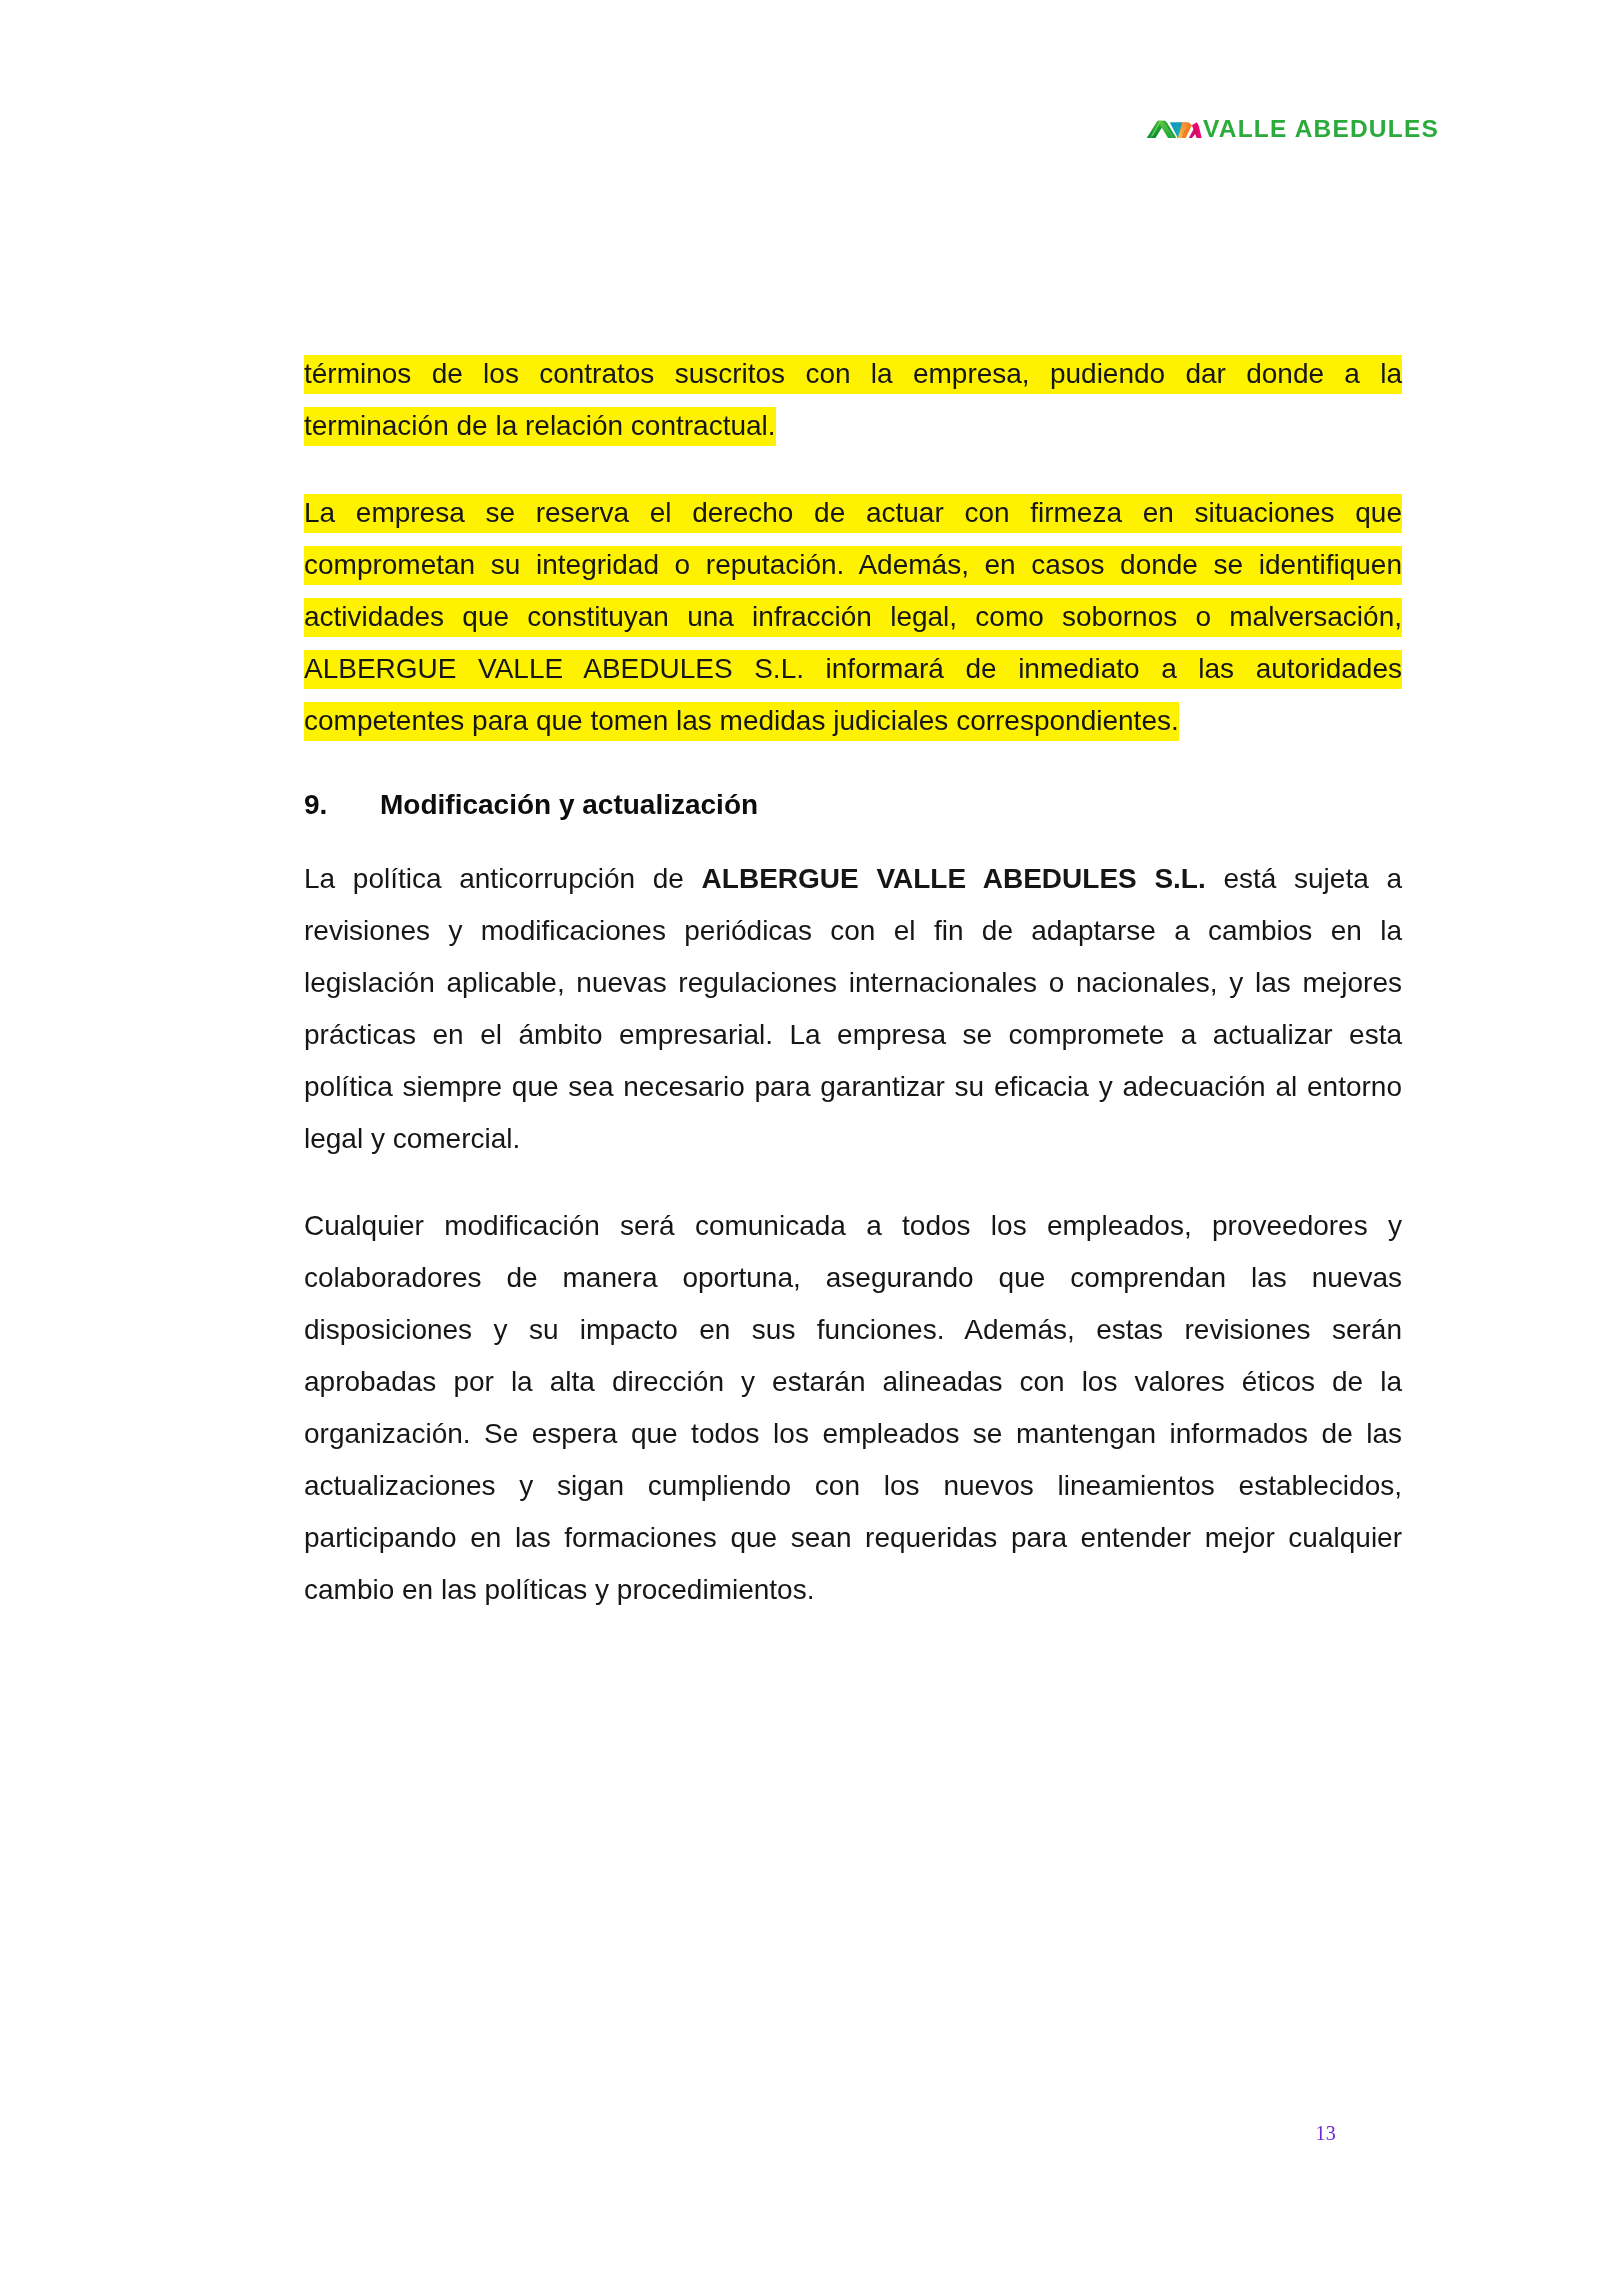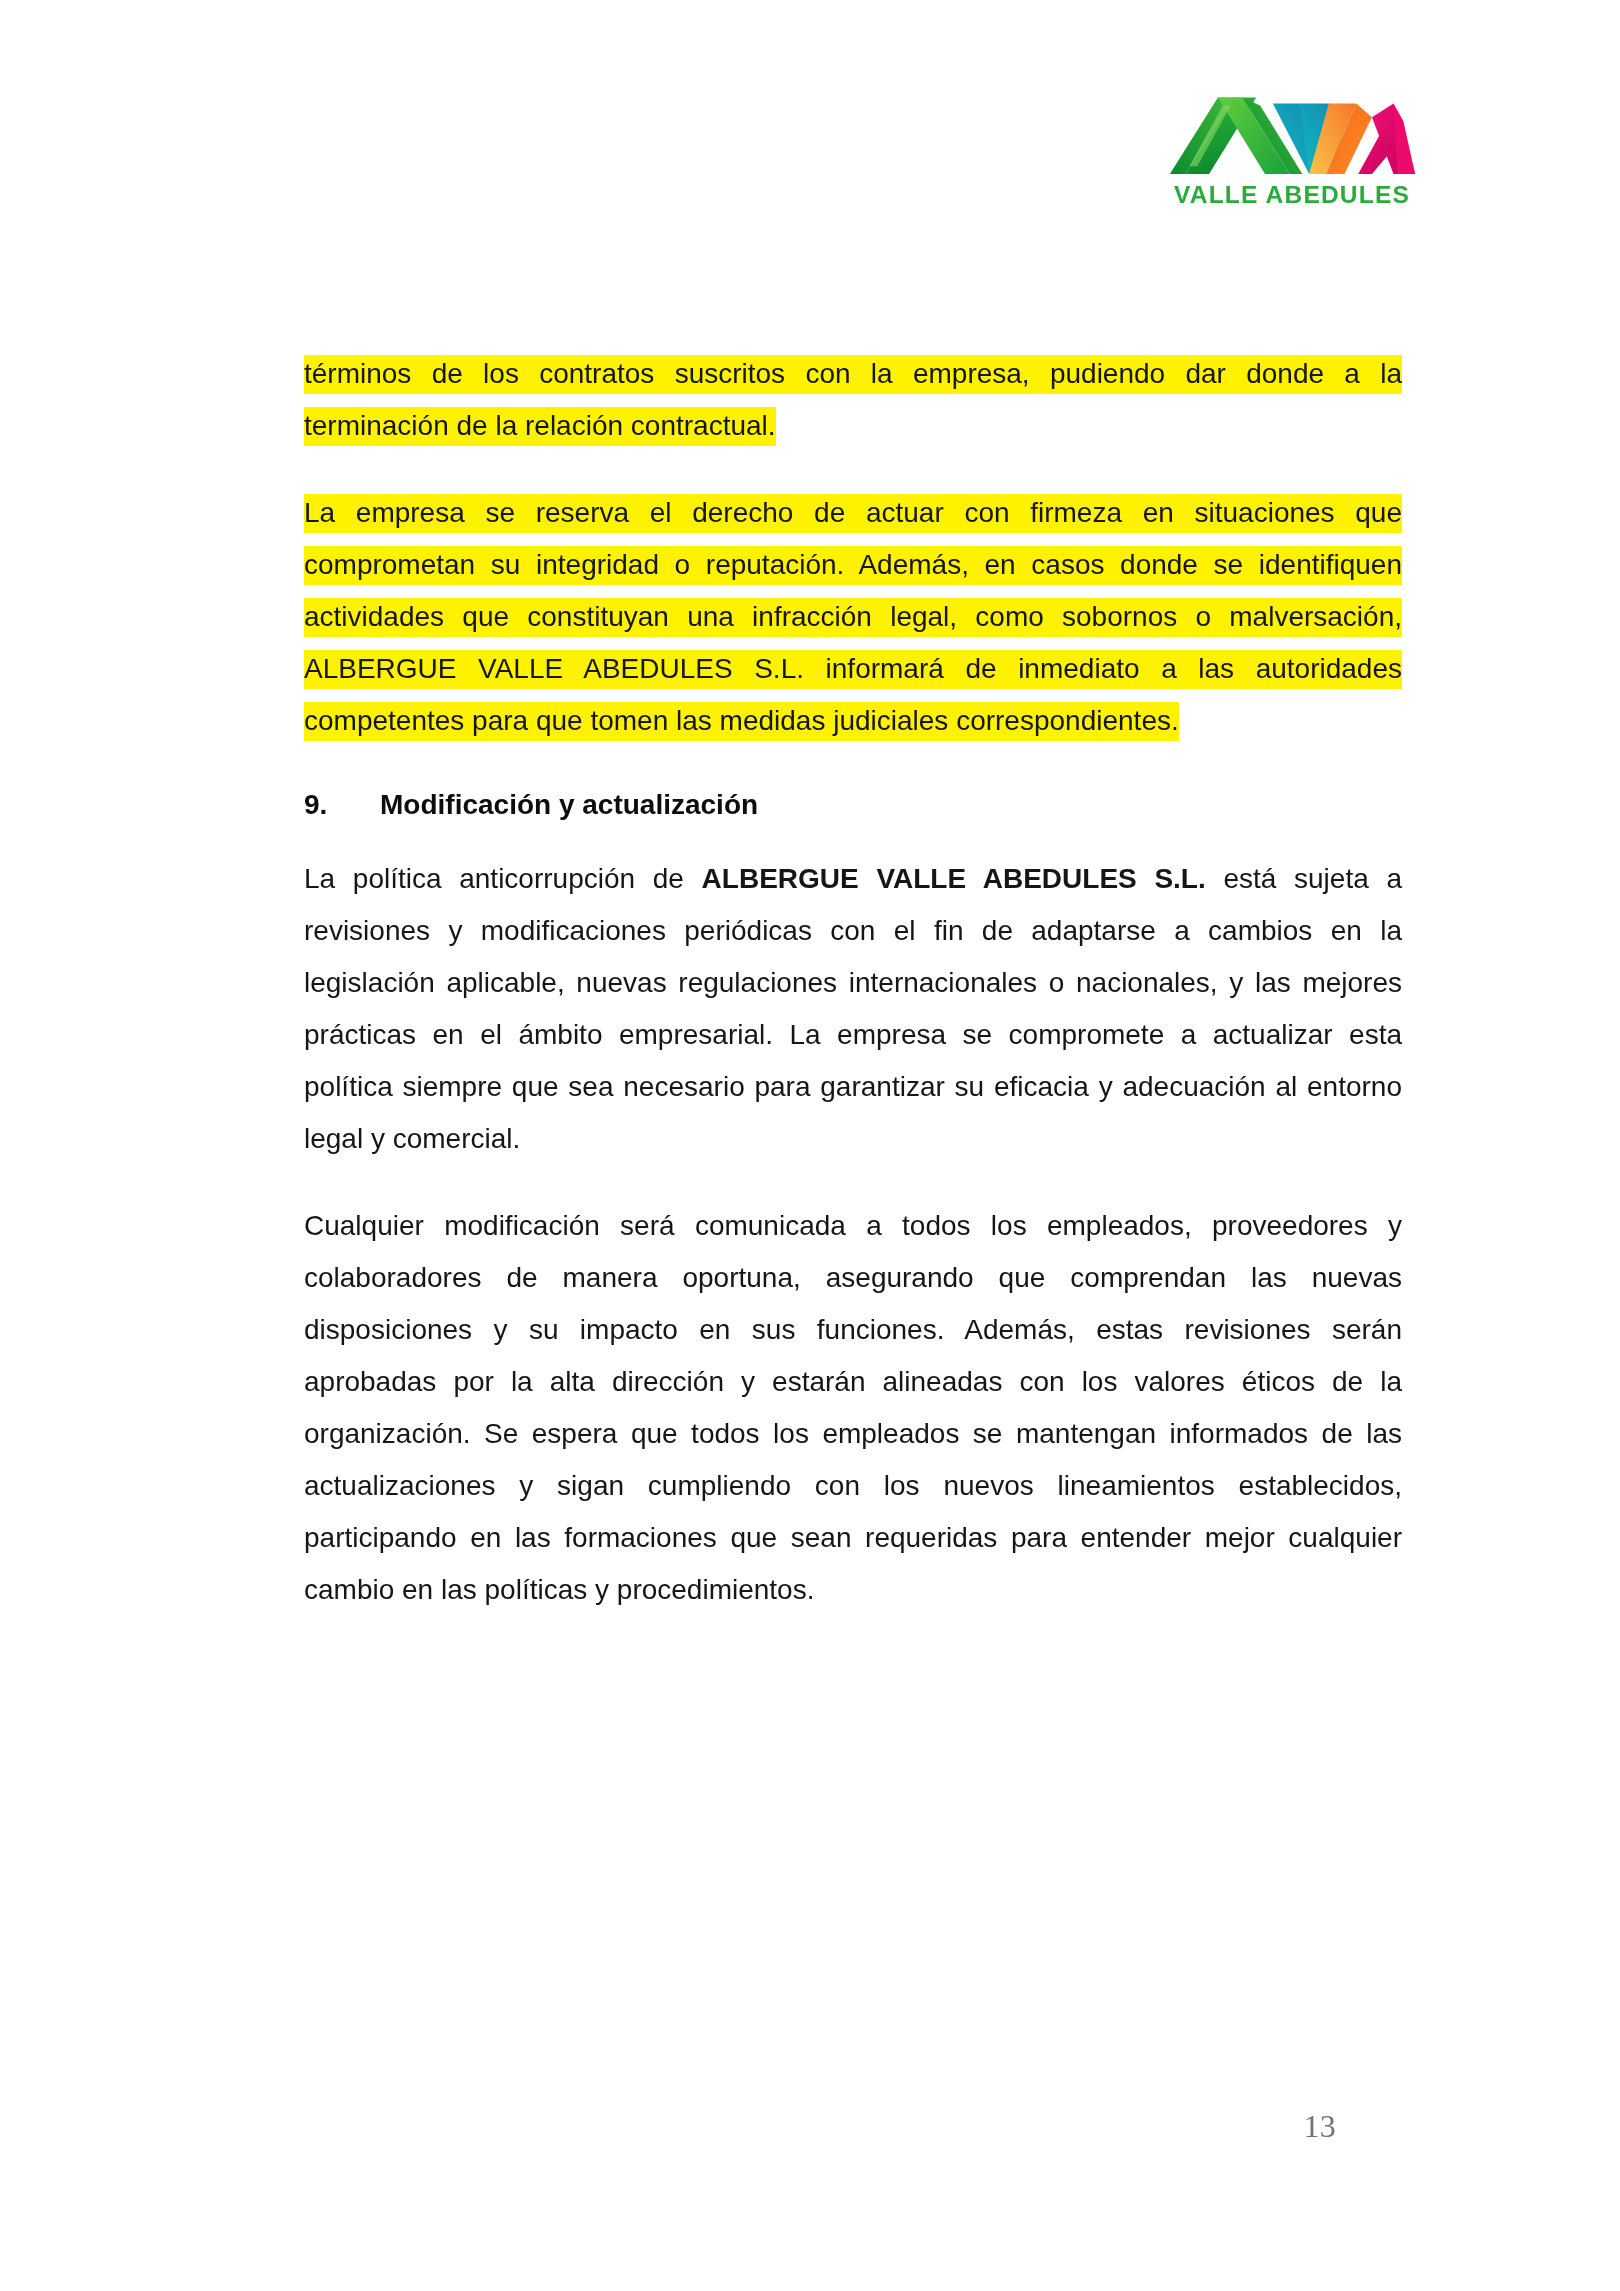--- a/index.html
+++ b/index.html
@@ -22,21 +22,21 @@
   
   .header {
     position: absolute;
     top: 76px;
     right: 181px;
     width: 294px;
     height: 147px;
   }
   .logo-wrap {
     display: flex;
-    flex-direction: column;
+    flex-direction: row;
     align-items: center;
     width: 100%;
   }
   .logo-mark {
     width: 260px;
     height: 103px;
     display: block;
   }
   .logo-text {
     margin-top: 2px;
@@ -111,22 +111,22 @@
     left: 0;
     right: 0;
     bottom: 0;
     height: 225px;
   }
   .page-number {
     position: absolute;
     right: 284px;
     bottom: 147px;
     font-family: "Liberation Serif", serif;
-    font-size: 32px;
-    color: #737373;
+    font-size: 20px;
+    color: #6d28d9;
     letter-spacing: 0.3px;
   }
 </style>
 </head>
 <body>
 
 <div class="page">
 
   <div class="header">
     <div class="logo-wrap">

